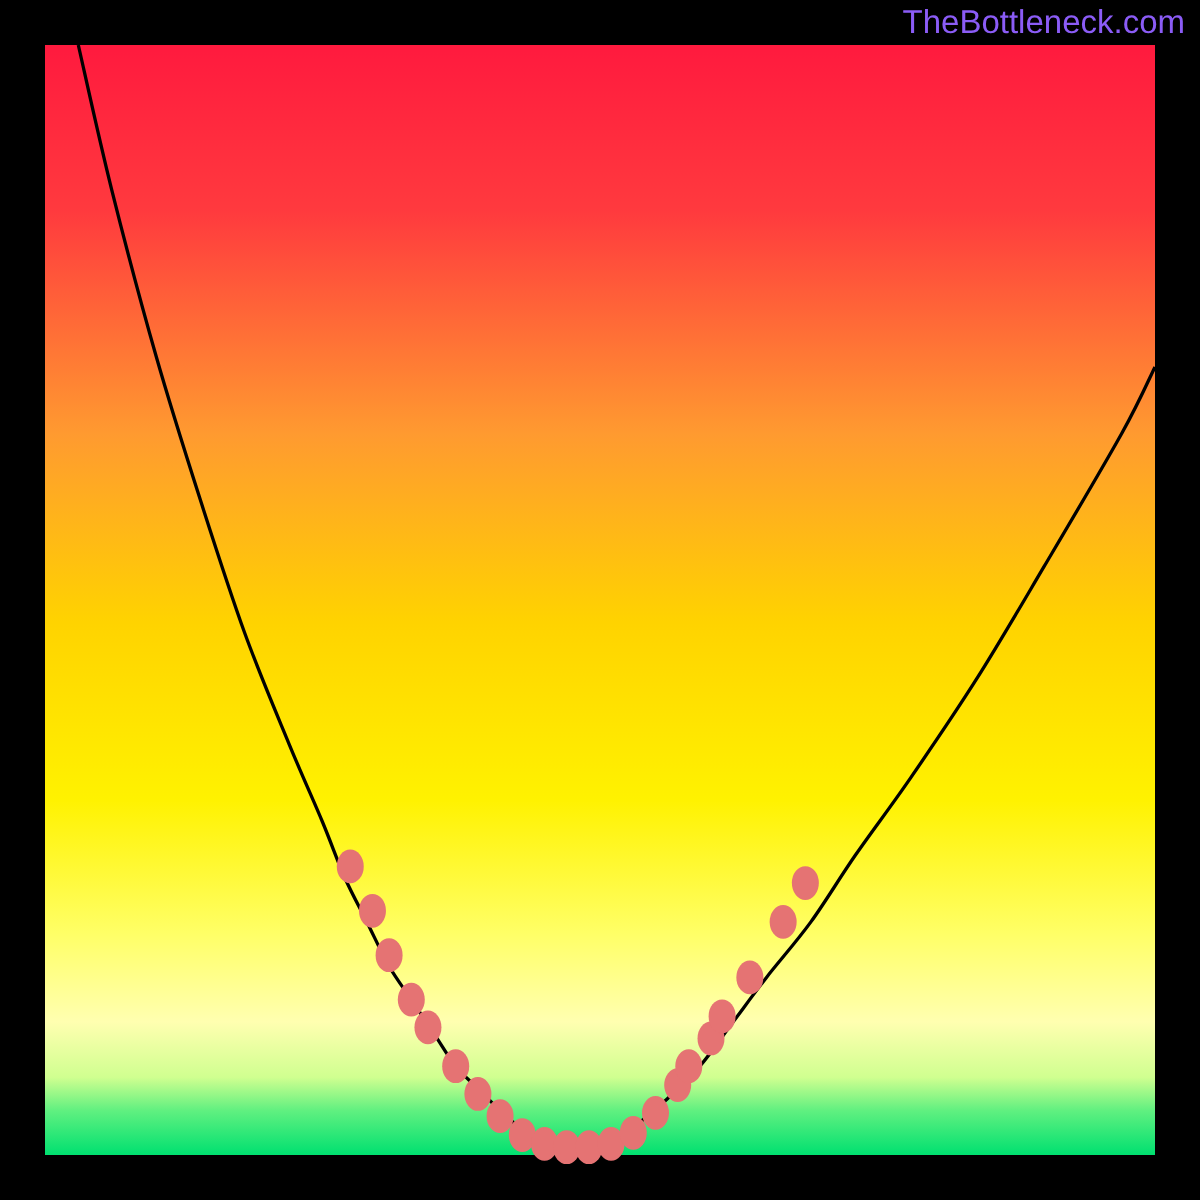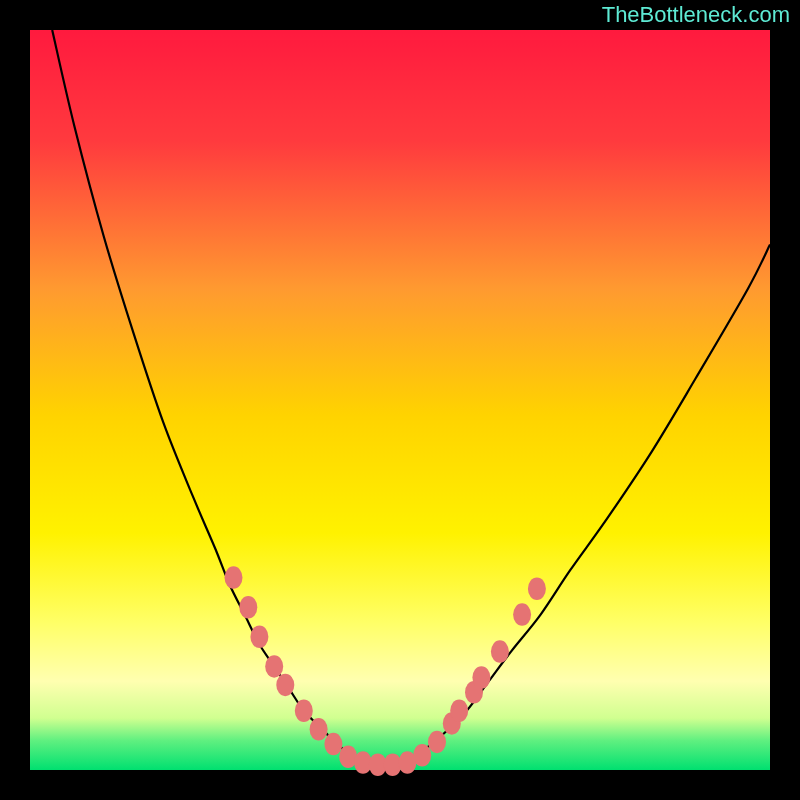--- a/index.html
+++ b/index.html
@@ -14,21 +14,21 @@
     position: relative;
     width: 800px;
     height: 800px;
   }
   .watermark {
     position: absolute;
     top: 2px;
     right: 10px;
     font-family: Arial, Helvetica, sans-serif;
     font-size: 22px;
-    color: #5eead4;
+    color: #8b5cf6;
     font-weight: 400;
     letter-spacing: 0px;
     z-index: 10;
   }
   svg {
     display: block;
   }
 </style>
 </head>
 <body>

